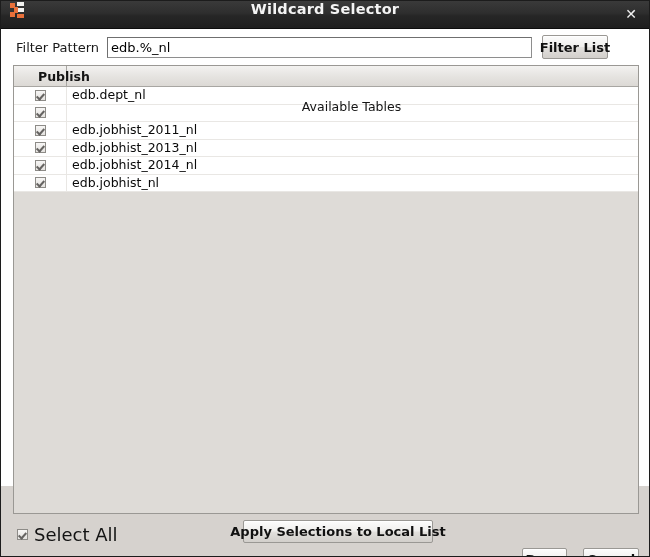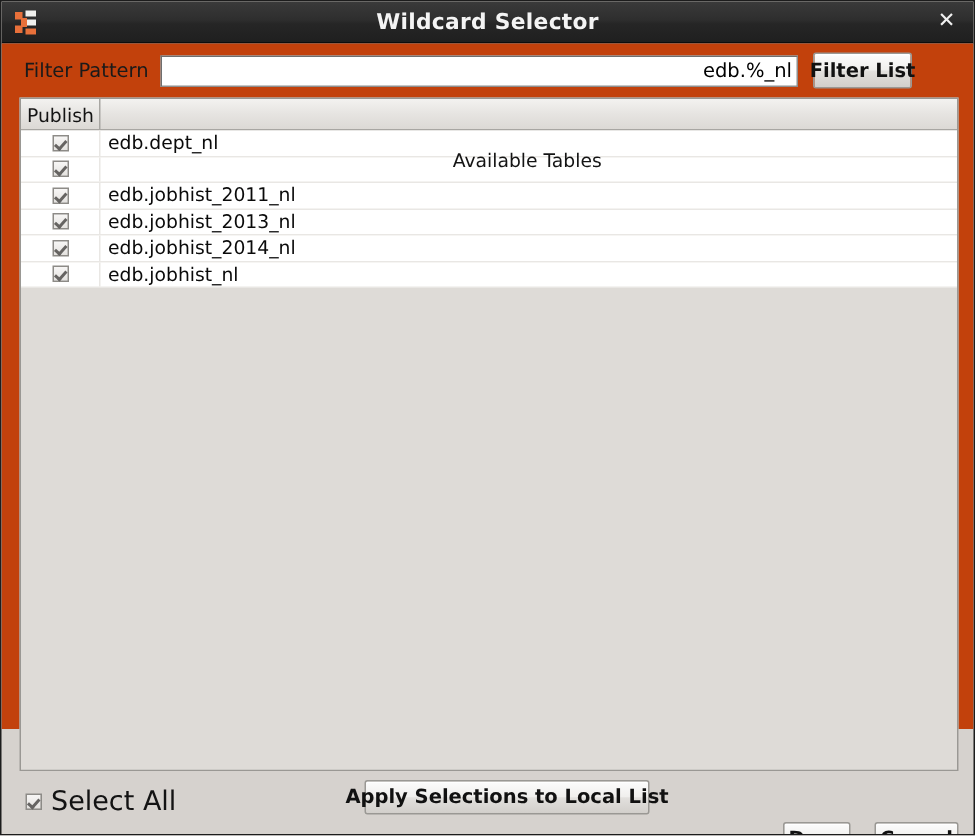--- a/index.html
+++ b/index.html
@@ -20,21 +20,20 @@
     overflow: hidden;
   }
 
   
   .titlebar {
     position: relative;
     height: 27px;
     background: linear-gradient(to bottom, #3a3a3a 0%, #2e2e2e 45%, #262626 55%, #1f1f1f 100%);
     border-bottom: 1px solid #0d0d0d;
     display: flex;
-    align-items: center;
   }
   .titlebar-icon {
     width: 18px;
     height: 18px;
     margin-left: 8px;
     position: relative;
     flex: 0 0 auto;
   }
   .titlebar-icon .blk {
     position: absolute;
@@ -67,21 +66,21 @@
     font-weight: bold;
     line-height: 18px;
     text-align: center;
     cursor: pointer;
   }
 
   
   .content {
     position: relative;
     height: 457px;
-    background: #c2410c;
+    background: #ffffff;
   }
 
   
   .filter-row {
     position: absolute;
     left: 0; top: 0;
     width: 650px;
     height: 36px;
   }
   .filter-label {
@@ -100,21 +99,20 @@
     box-sizing: border-box;
     background: #ffffff;
     border: 1px solid #8e8e8e;
     border-top-color: #6f6f6f;
     border-left-color: #6f6f6f;
     font-family: "DejaVu Sans", sans-serif;
     font-size: 13px;
     color: #000000;
     padding: 0 3px;
     outline: none;
-    text-align: right;
   }
   .filter-button {
     position: absolute;
     left: 541px;
     top: 6px;
     width: 66px;
     height: 24px;
   }
 
   
@@ -156,21 +154,22 @@
     border-bottom: 1px solid #a8a6a2;
     font-size: 12.5px;
     color: #141414;
   }
   .th-publish {
     width: 53px;
     box-sizing: border-box;
     border-right: 1px solid #a8a6a2;
     display: flex;
     align-items: center;
-    padding-left: 4px;
+    padding-left: 24px;
+    font-weight: bold;
   }
   .th-tables {
     flex: 1;
     display: flex;
     align-items: center;
     justify-content: center;
     box-sizing: border-box;
     padding-right: 2px;
     margin-top: 40px;
   }

